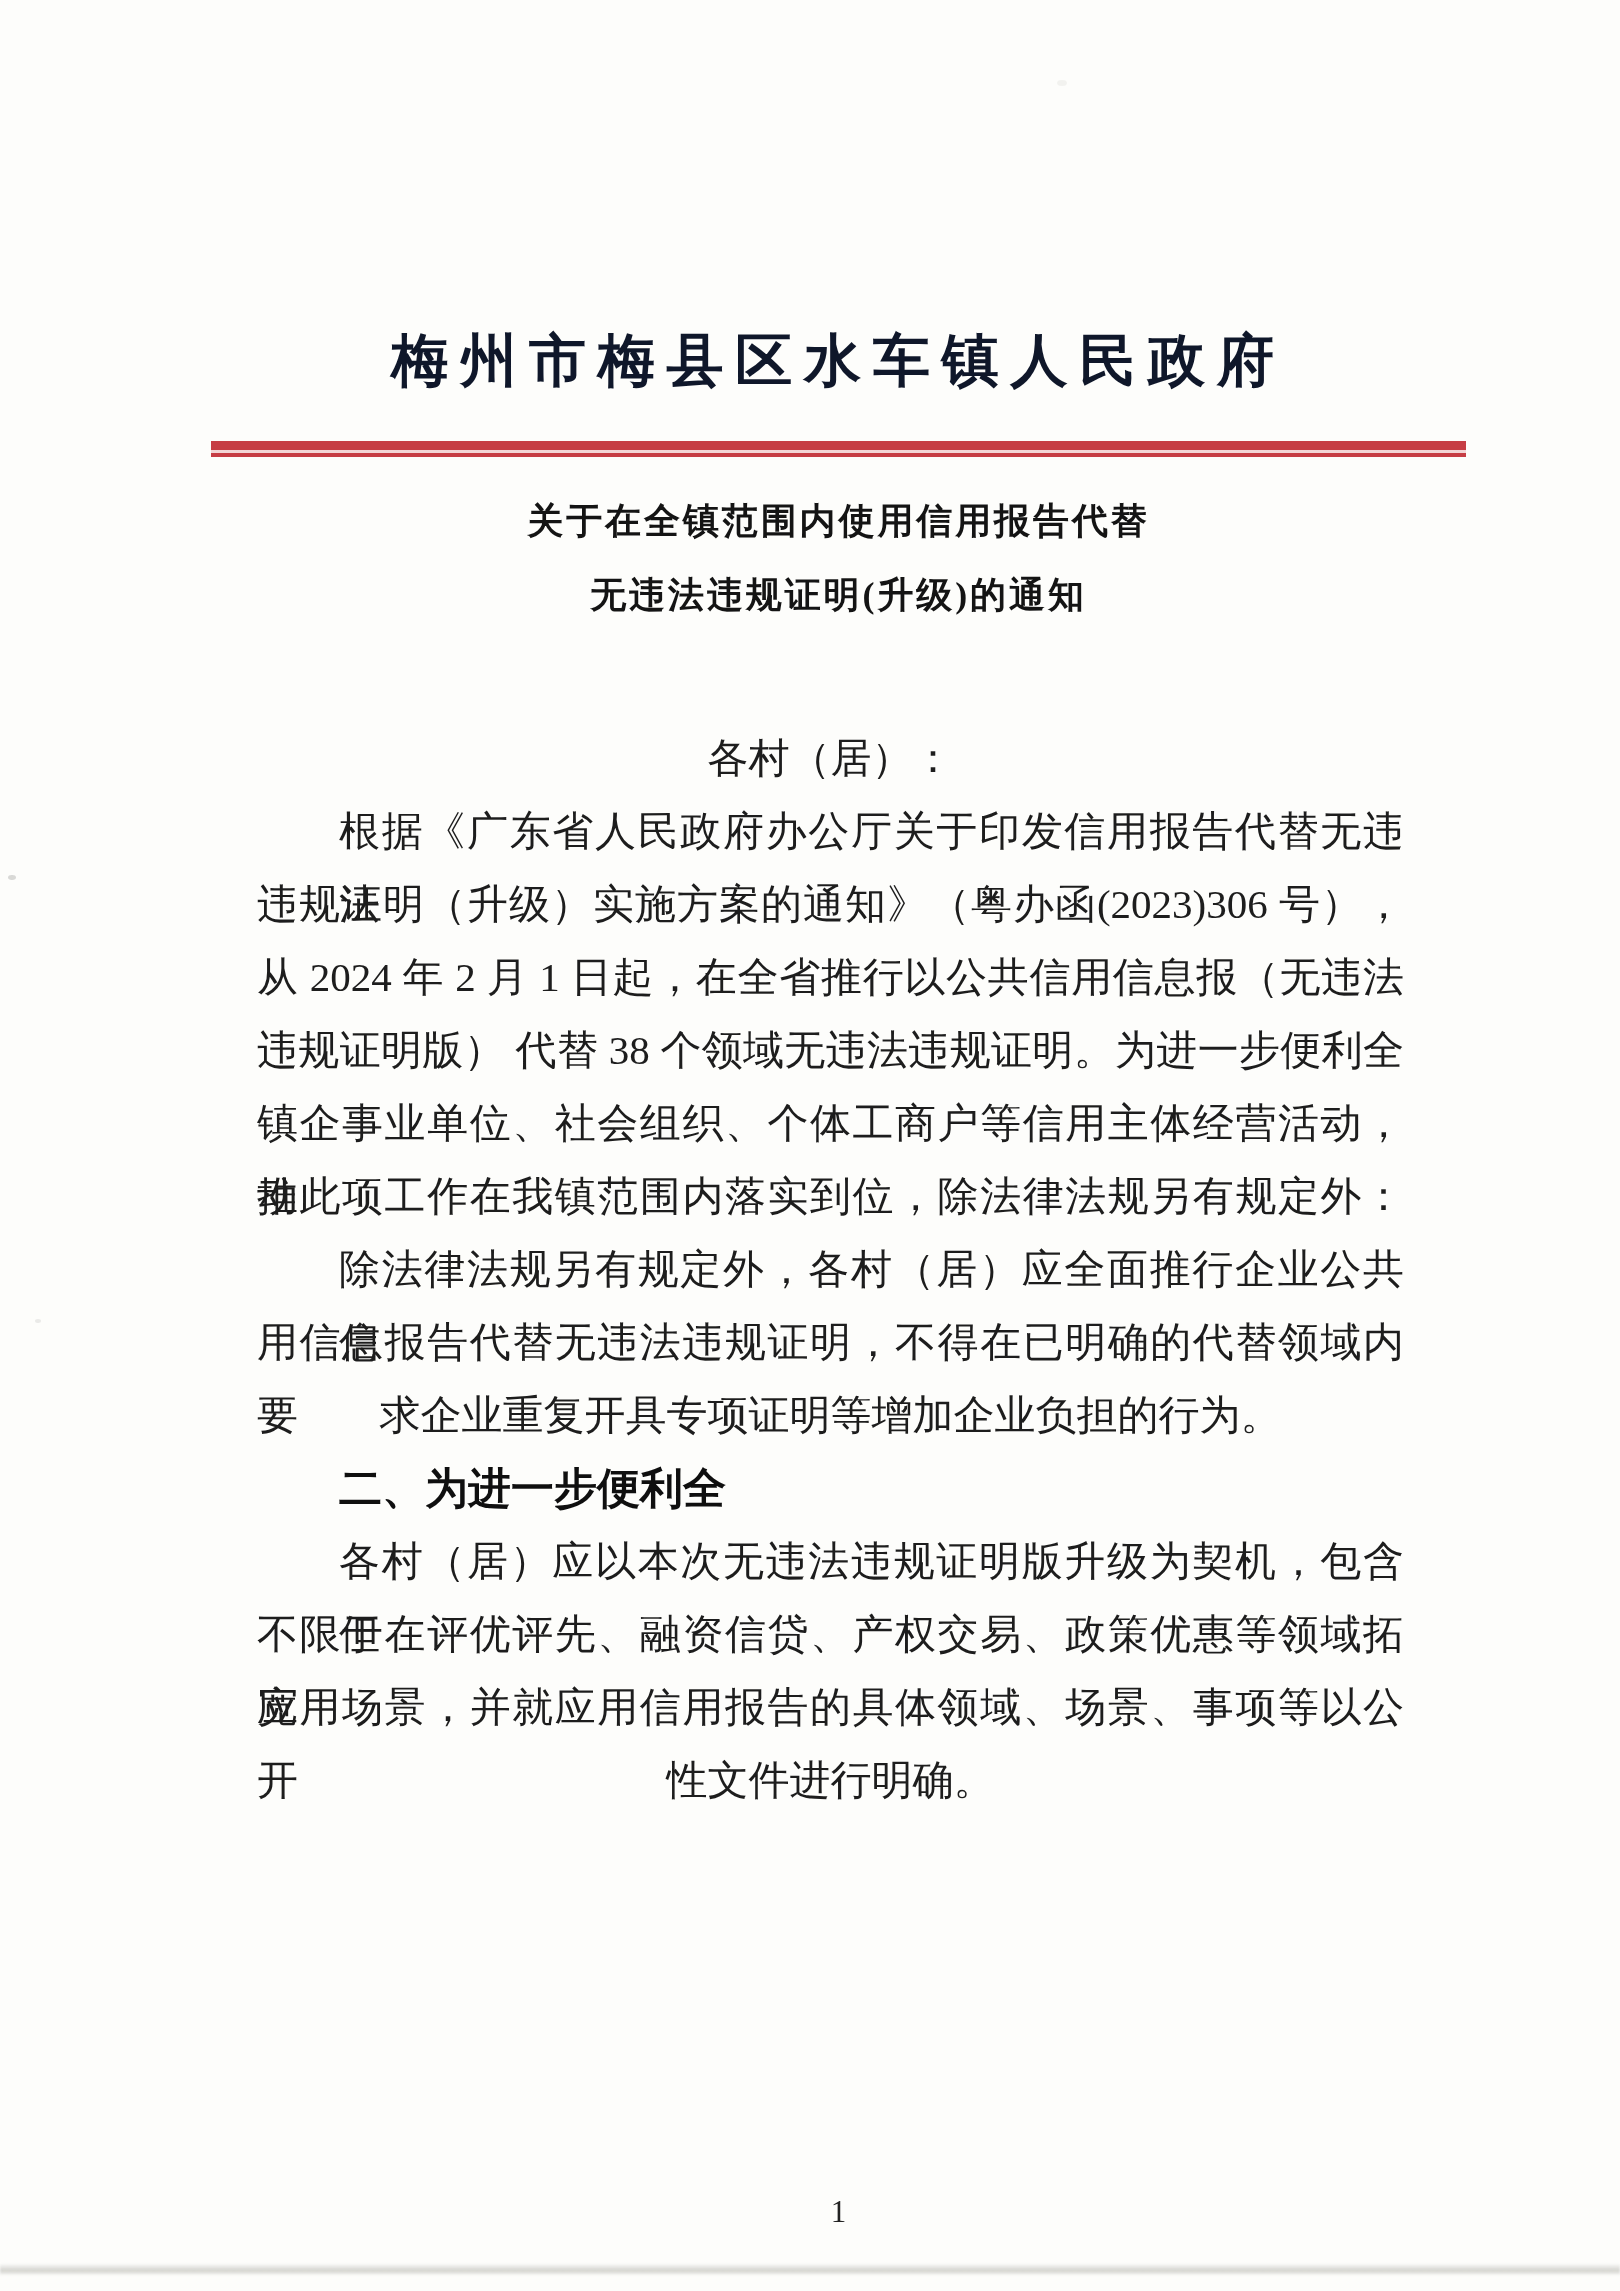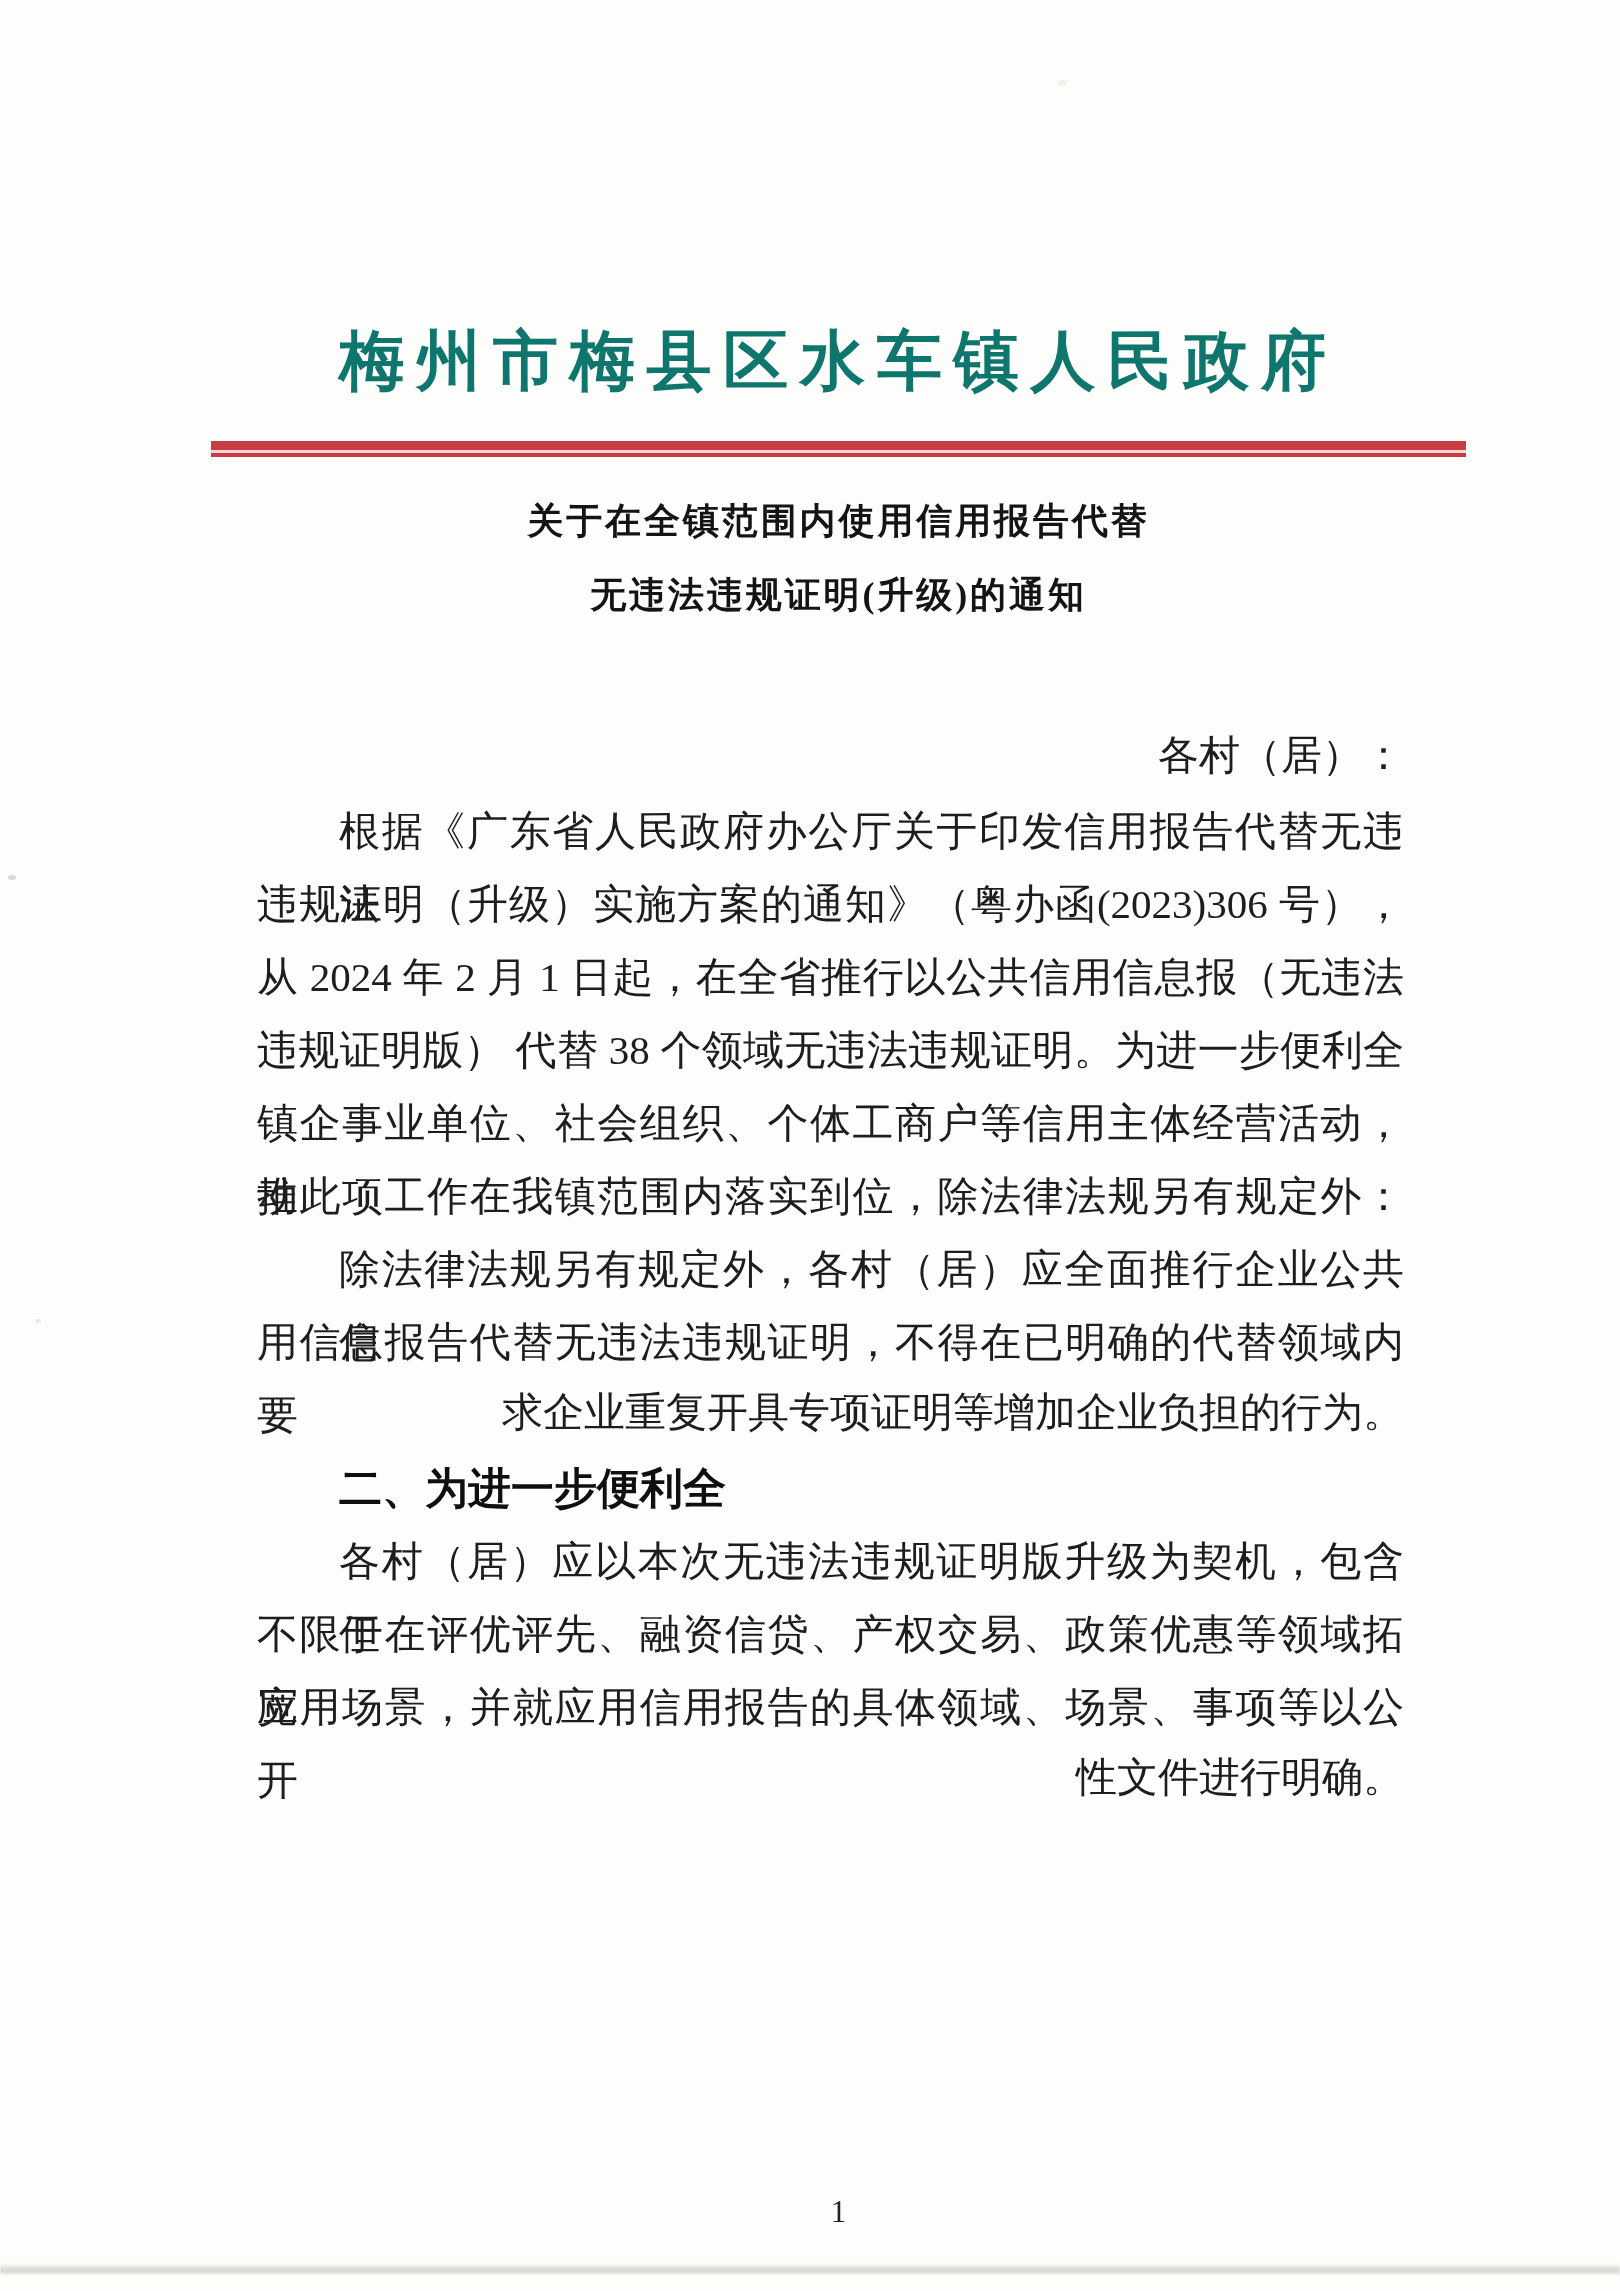--- a/index.html
+++ b/index.html
@@ -18,24 +18,24 @@
 
   
   .org-name {
     position: absolute;
     top: 320px;
     left: 211px;
     width: 1255px;
     text-align: center;
     font-family: "Liberation Serif", "DejaVu Serif", serif;
     font-weight: bold;
-    font-size: 65px;
+    font-size: 57px;
     line-height: 82px;
     letter-spacing: 11.8px;
-    color: #0f766e;
+    color: #0f172a;
     white-space: nowrap;
   }
 
   
   .red-rule {
     position: absolute;
     top: 441px;
     left: 211px;
     width: 1255px;
   }
@@ -70,21 +70,21 @@
     height: 73px;
     line-height: 73px;
     font-size: 41px;
     font-family: "Liberation Serif", "DejaVu Serif", serif;
     color: #1d1d1d;
   }
   .bline.justify {
     text-align: justify;
     text-align-last: justify;
   }
-  .bline.plain { text-align: right; font-family: Liberation Mono, monospace; }
+  .bline.plain { text-align: center; }
   .bline.heading {
     font-family: "Liberation Sans", "DejaVu Sans", sans-serif;
     font-weight: bold;
     font-size: 43px;
     color: #0f0f0f;
     text-align: left;
   }
   .bline.ind { padding-left: 82px; }
   .bline.justify.ind { padding-left: 82px; }
 

